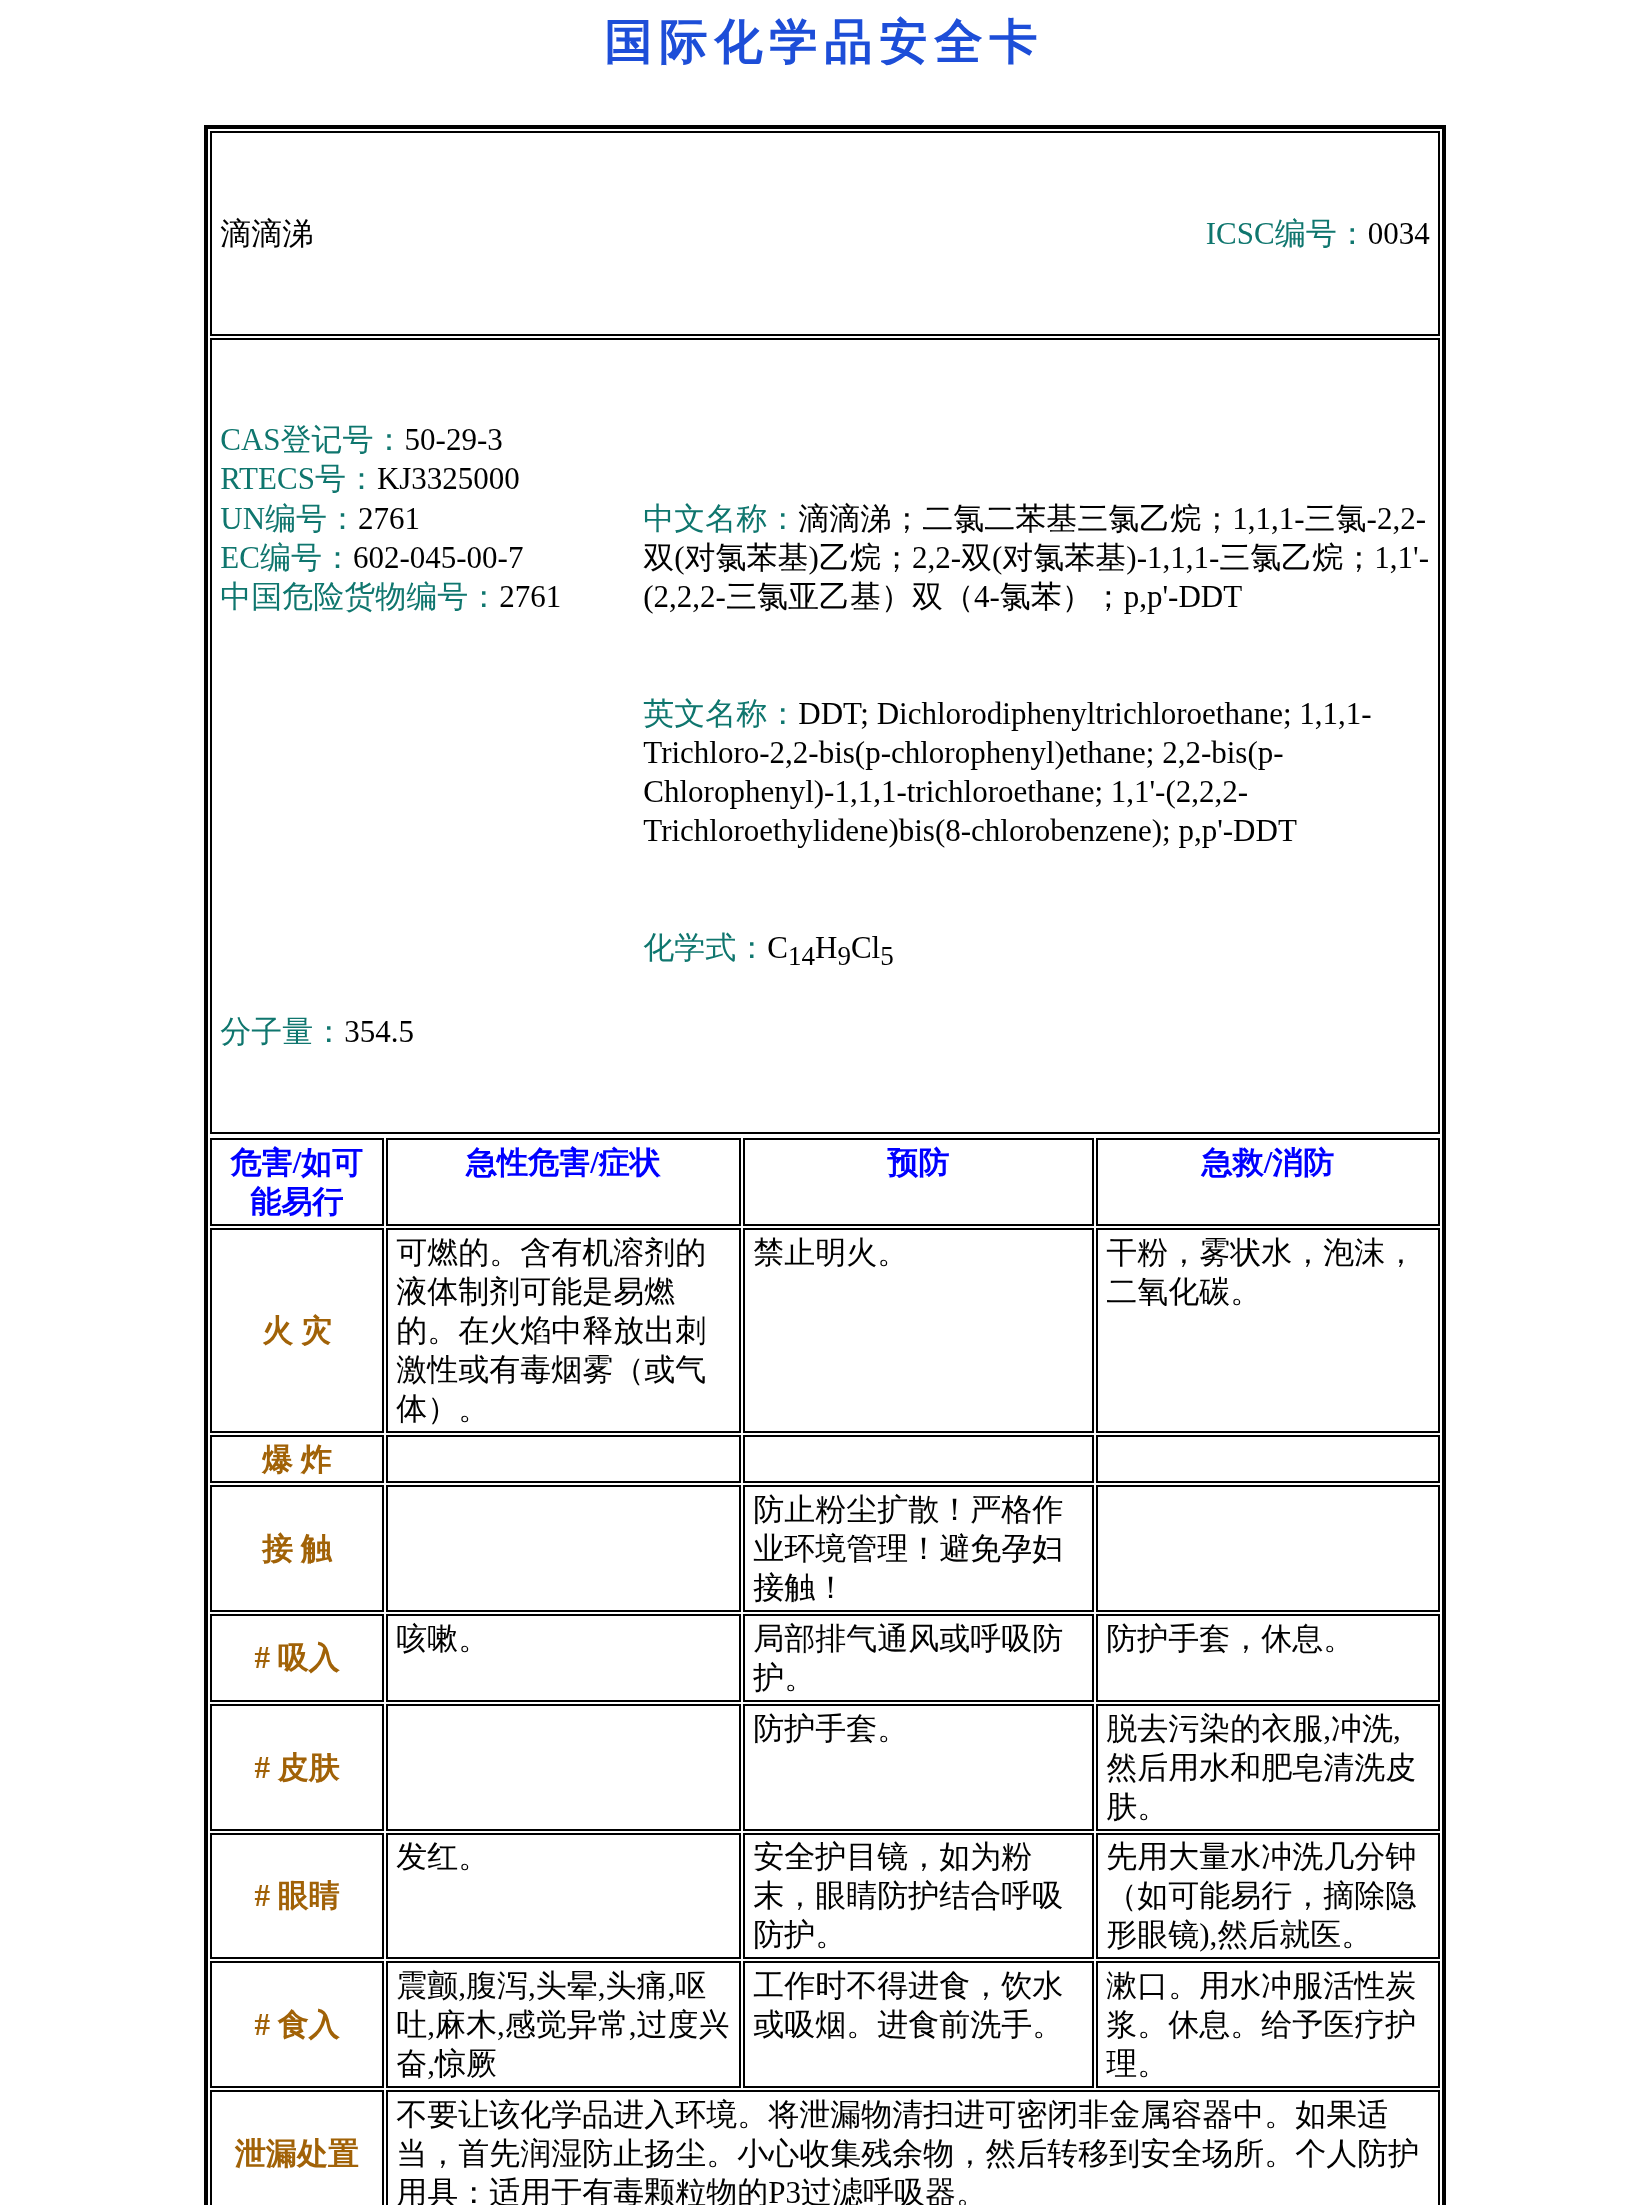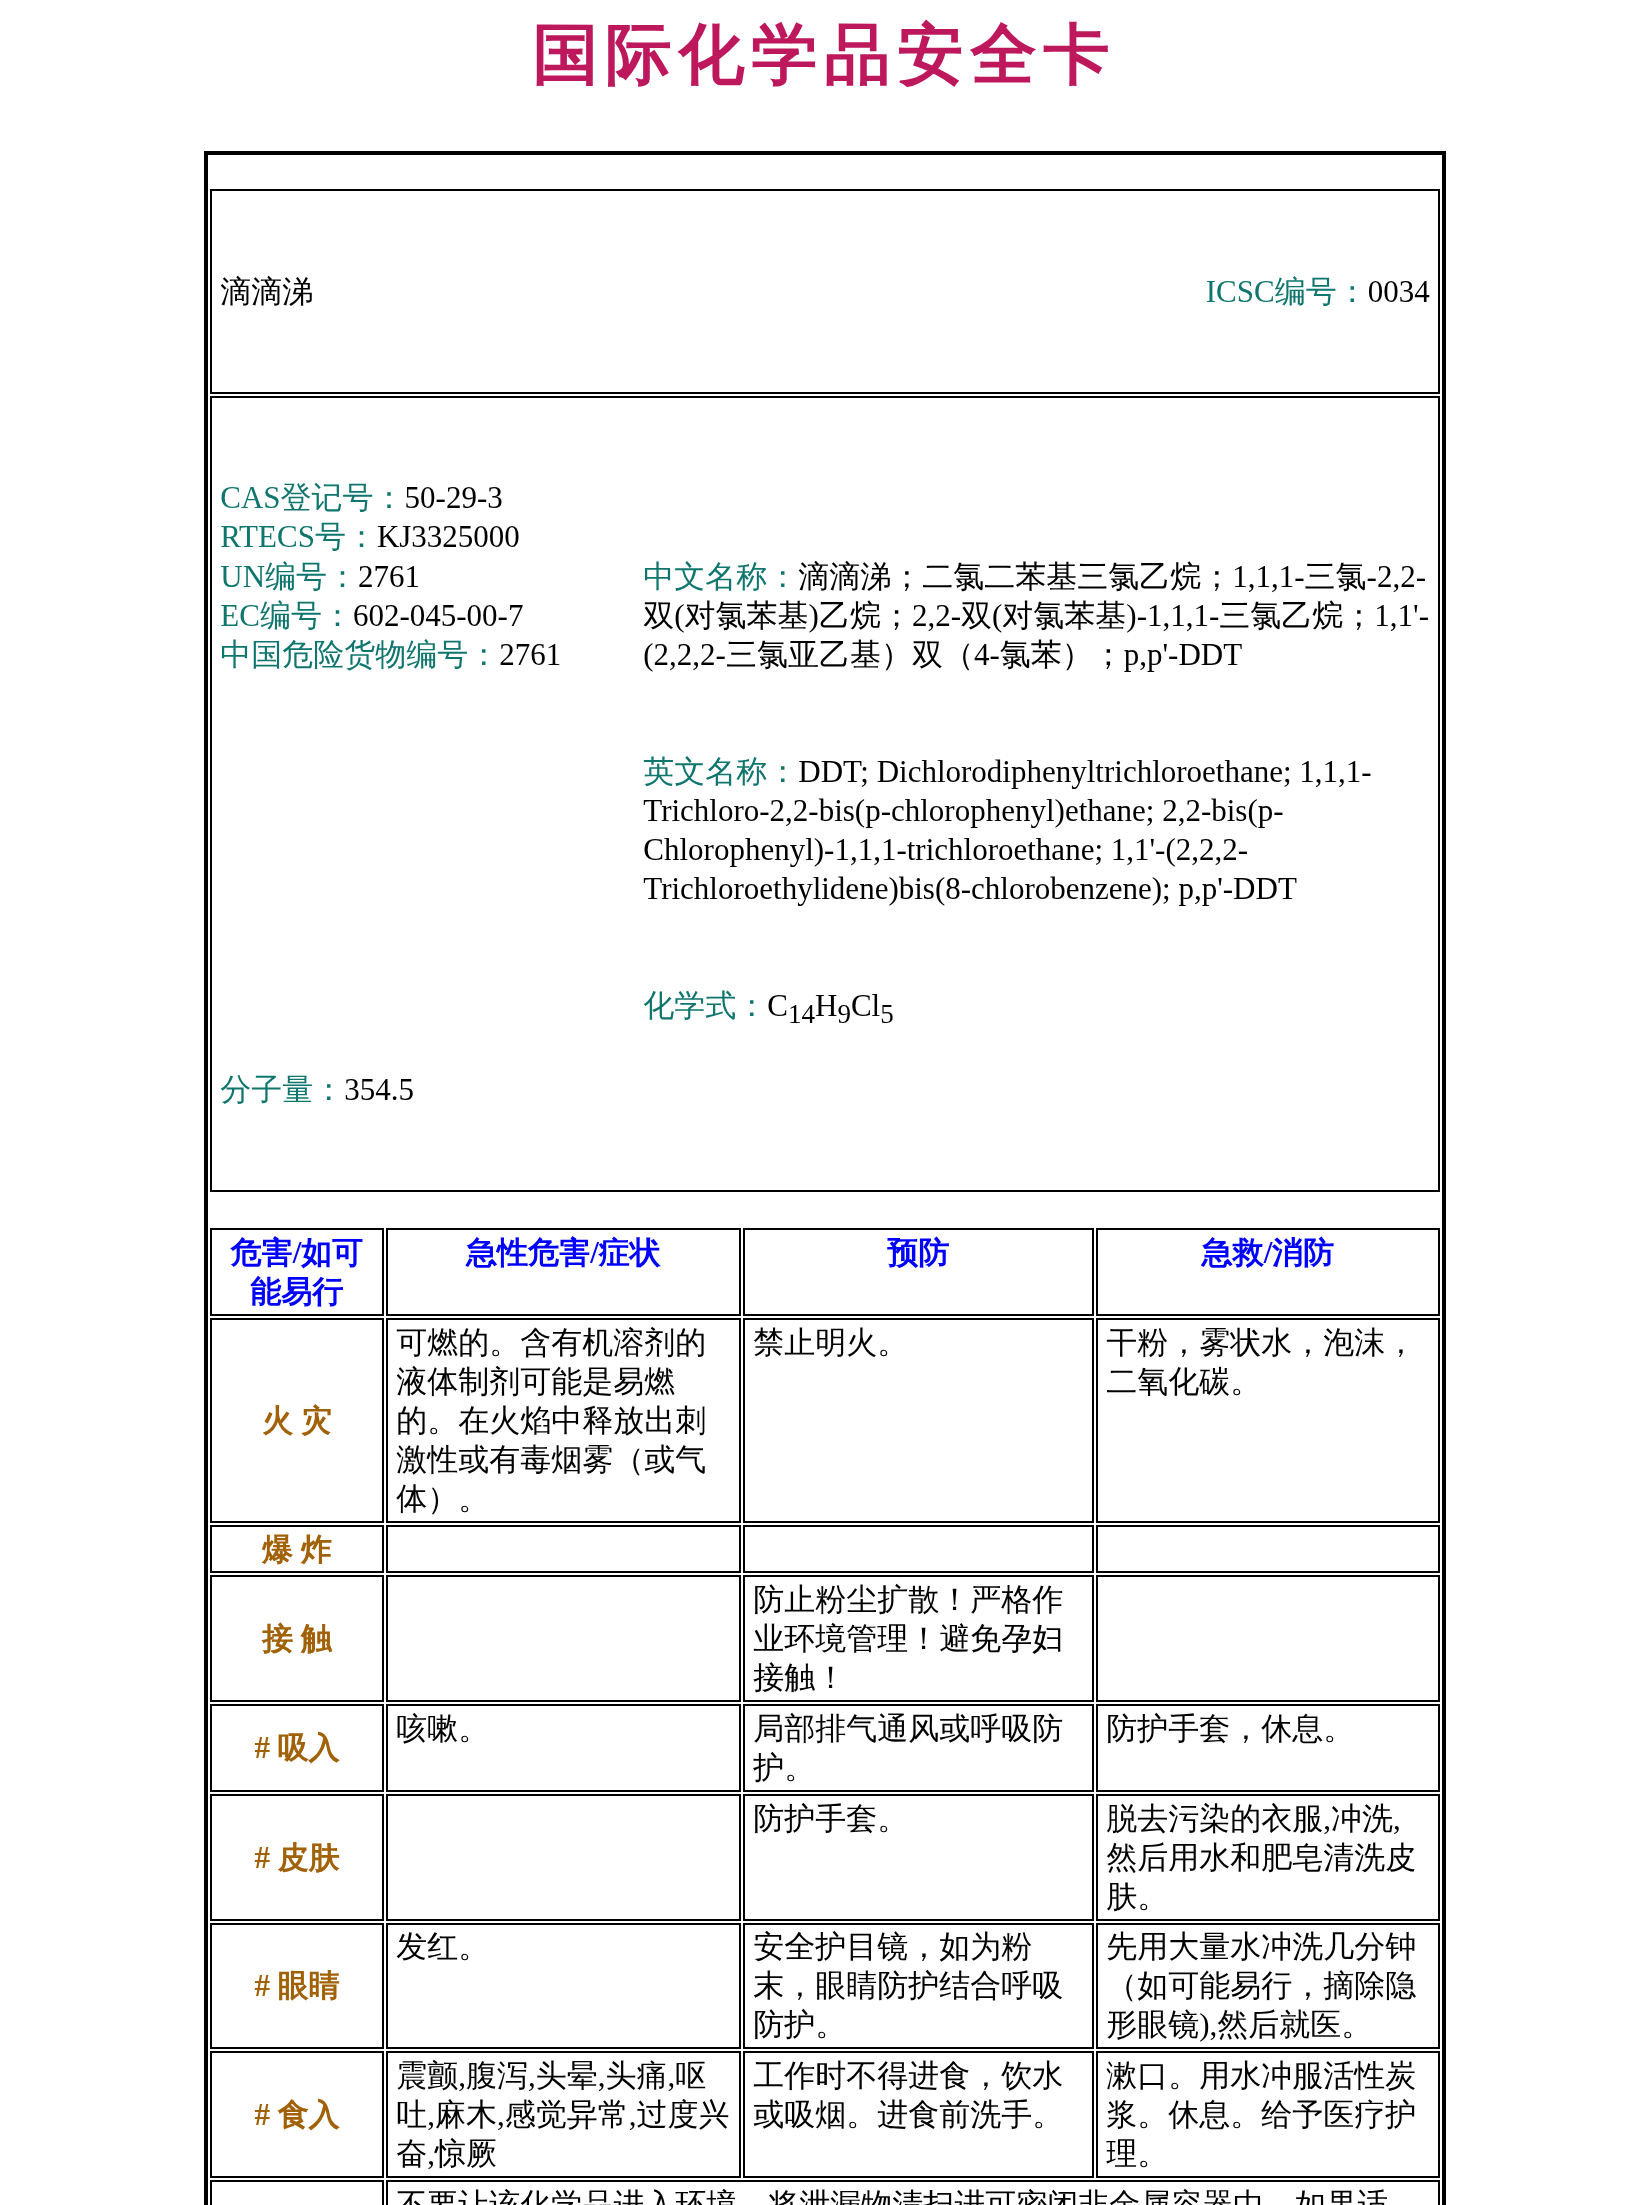--- a/index.html
+++ b/index.html
@@ -5,36 +5,35 @@
   html, body { margin: 0; padding: 0; background: #ffffff; }
   body {
     width: 1649px; height: 2205px;
     font-family: "Liberation Serif", "DejaVu Serif", serif;
     color: #000000;
     position: relative;
   }
   .page-title {
     padding-top: 9.7px;
     text-align: center;
-    font-size: 66px;
+    font-size: 48px;
     font-weight: bold;
-    color: #be185d;
+    color: #1d4ed8;
     letter-spacing: 7px;
   }
   .card {
     margin: 51px 203px 0 204px;
     border: 4.9px solid #000000;
     background: #ffffff;
   }
   table.sheet {
     width: 100%;
     border-collapse: separate;
     border-spacing: 2.1px;
     table-layout: fixed;
-    margin-top: 32px;
   }
   table.sheet td {
     border: 2.8px solid #000000;
     padding: 2.8px 8.3px;
     font-size: 31px;
     line-height: 1.26;
     vertical-align: top;
     white-space: pre-wrap;
     word-wrap: break-word;
     background: #ffffff;

